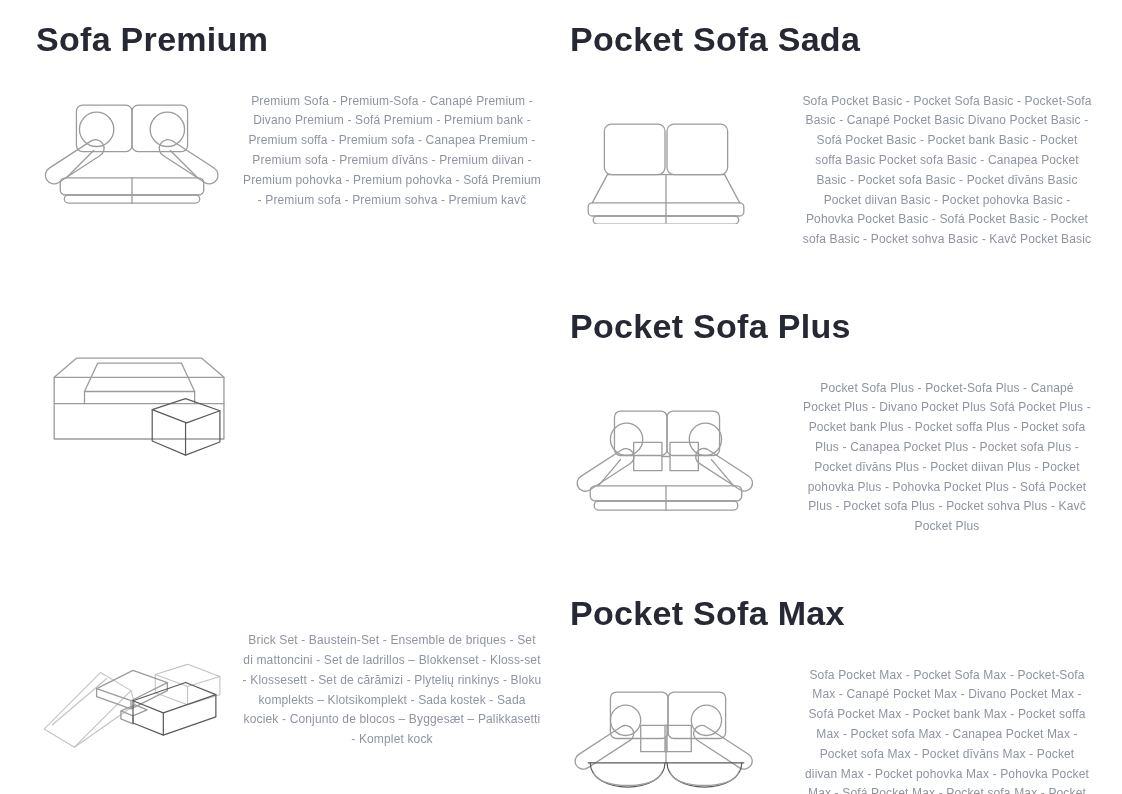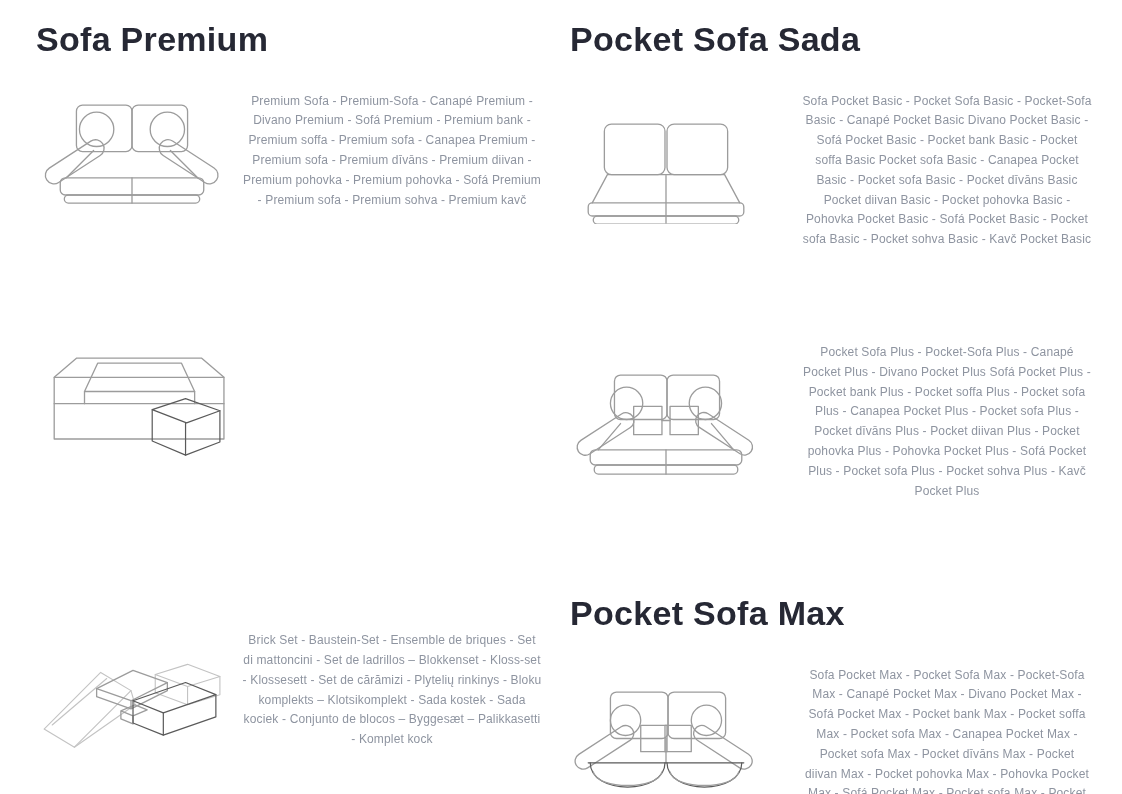--- a/index.html
+++ b/index.html
@@ -94,20 +94,21 @@
             <path d="M115,66 L148,55 L182,67 L149,79 Z"></path>
             <path d="M115,66 V97 L148,111 V79"></path>
             <path d="M148,111 L182,98 V67"></path>
           </g>
         </svg>
       </figure>
     </div>
   </section>
 
   <section class="card card-right">
+    <h2 class="title">Pocket Sofa Plus</h2>
     <div class="row">
       <figure class="illo">
         <svg viewBox="0 0 190 105" xmlns="http://www.w3.org/2000/svg">
           <g class="ln">
             <rect x="44" y="6" width="52" height="44" rx="6"></rect>
             <rect x="96" y="6" width="52" height="44" rx="6"></rect>
             <rect x="0" y="0" width="64" height="16" rx="8" transform="translate(4,75) rotate(-33)"></rect>
             <rect x="0" y="0" width="64" height="16" rx="8" transform="translate(130,40) rotate(33)"></rect>
             <circle cx="56" cy="34" r="16"></circle>
             <circle cx="134" cy="34" r="16"></circle>

